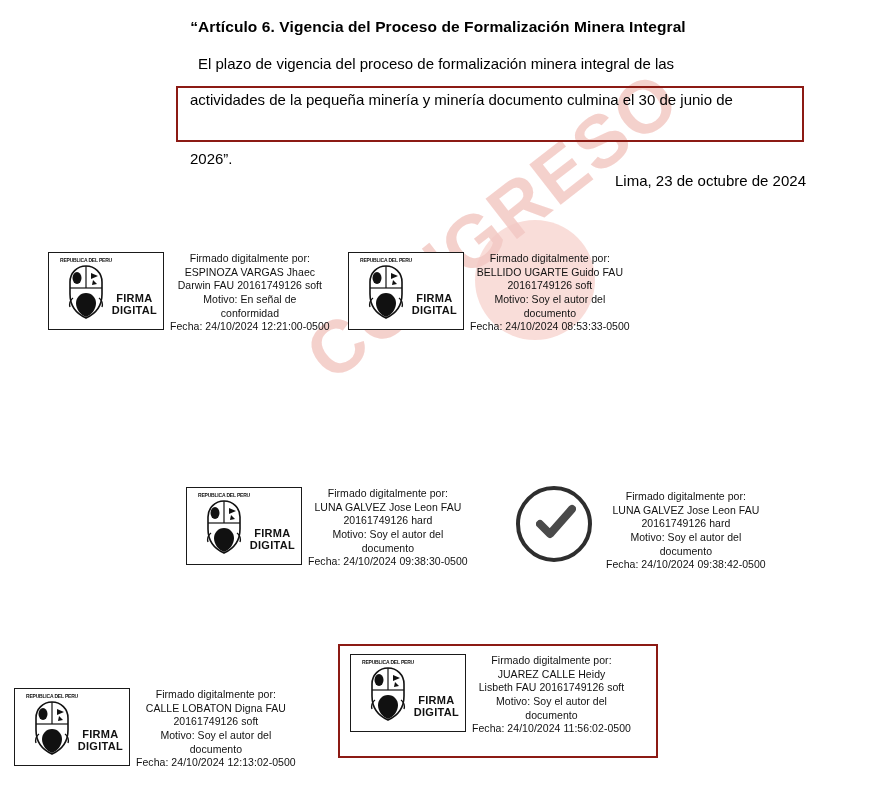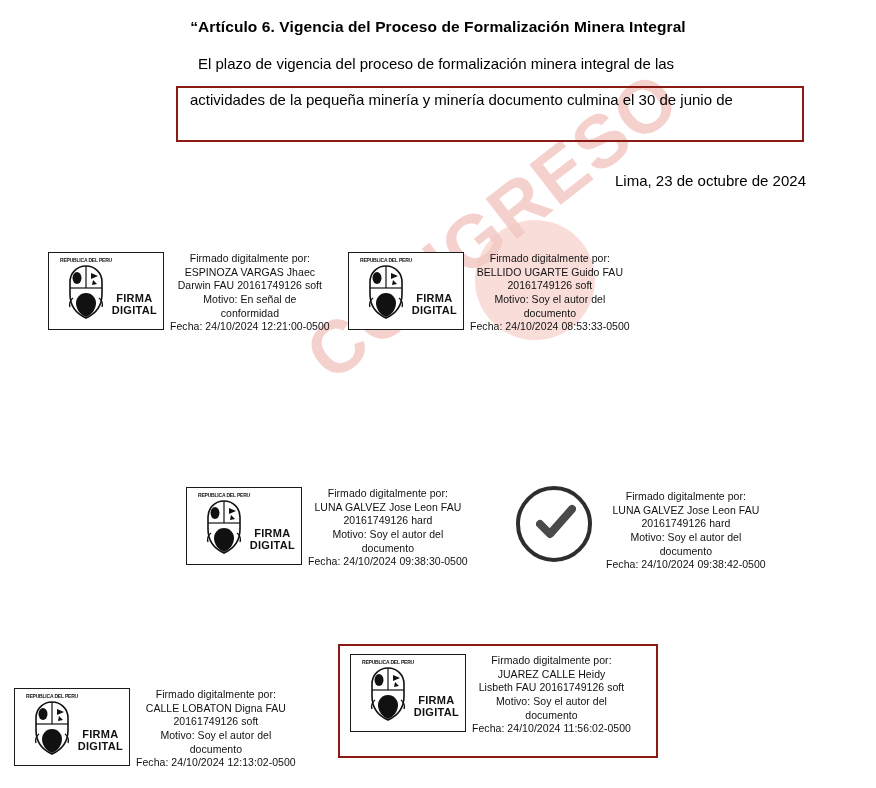--- a/index.html
+++ b/index.html
@@ -203,20 +203,21 @@
 <div class="doc">
 
   <div class="article-title">“Artículo 6. Vigencia del Proceso de Formalización Minera Integral</div>
 
   <div class="para-1">El plazo de vigencia del proceso de formalización minera integral de las</div>
 
   <div class="highlight-box"></div>
 
   <div class="para-2">
     <span>actividades de la pequeña minería y minería documento culmina el </span><span class="bold">30 de junio de</span>
+    <span class="l2 bold">2026”.</span>
   </div>
 
   <div class="place-date">Lima, 23 de octubre de 2024</div>
 </div>
 
 <div class="red-frame" style="left:338px; top:644px; width:320px; height:114px;"></div>
 
 <div class="sig" style="left:48px; top:252px;">
   <div class="sig-stamp">
     <div class="coat-label">REPUBLICA DEL PERU</div>

